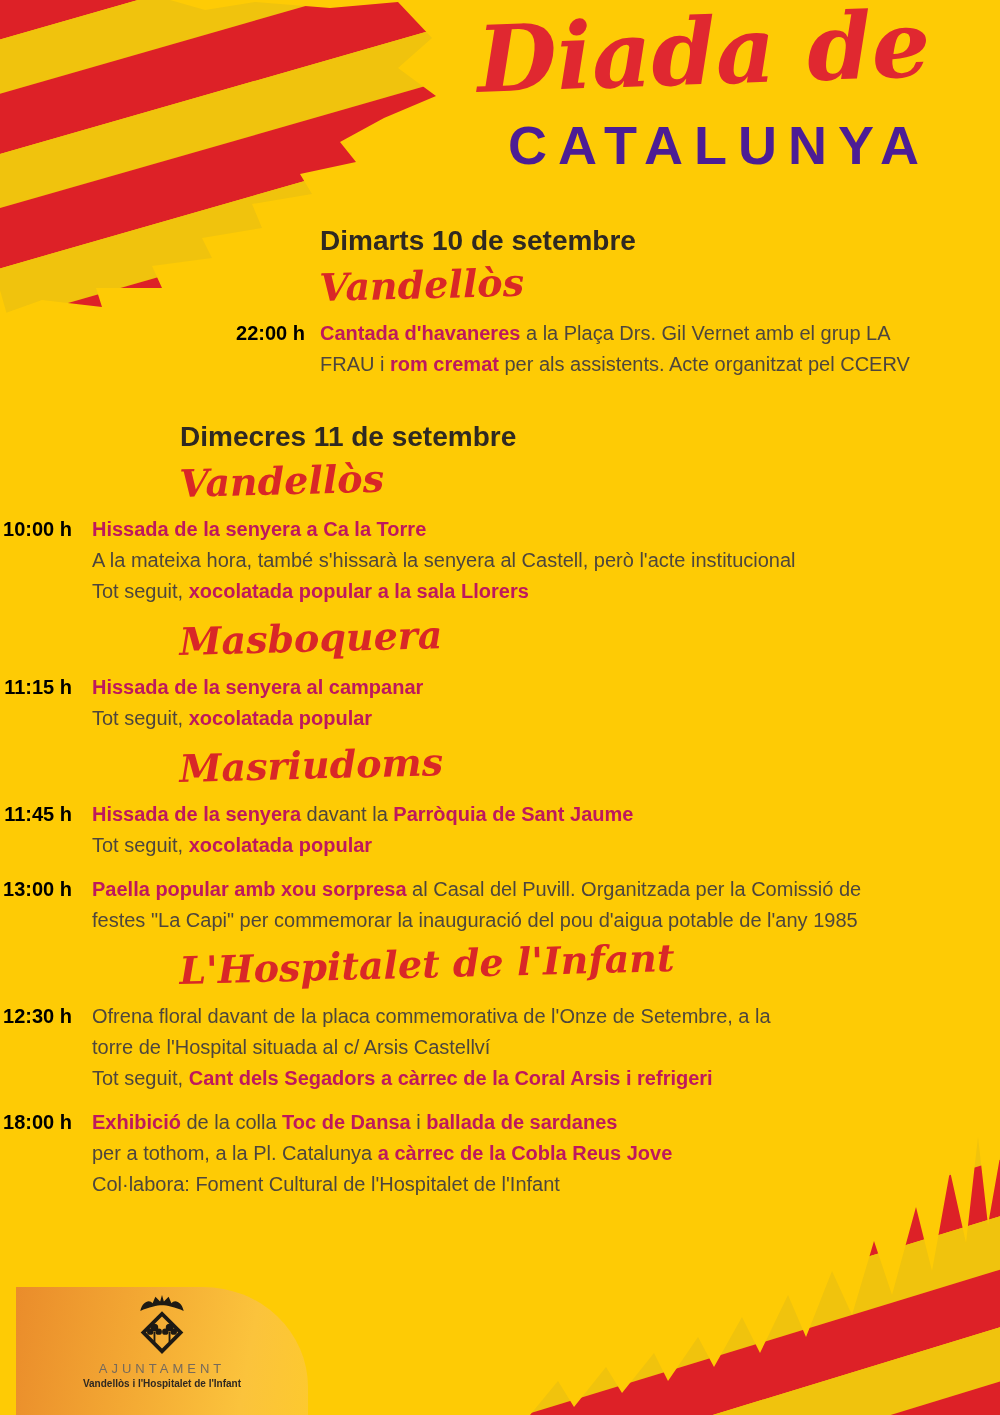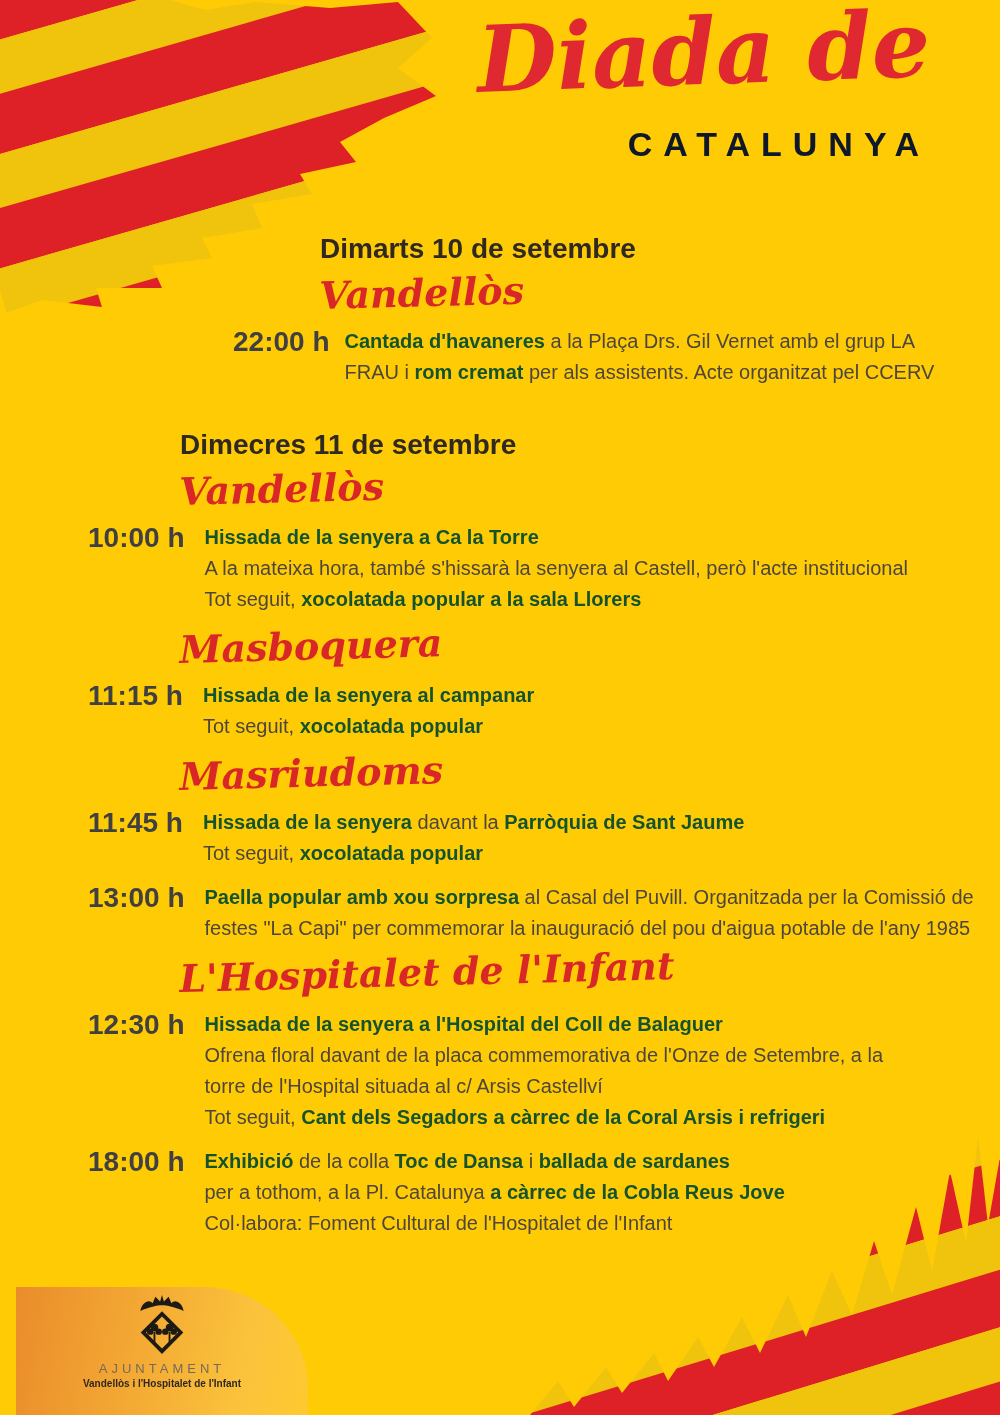--- a/index.html
+++ b/index.html
@@ -19,59 +19,59 @@
   
   .title { position: absolute; top: 4px; right: 70px; text-align: right; }
   .title-script {
     font-family: "DejaVu Serif", serif;
     font-style: italic; font-weight: bold;
     font-size: 92px; line-height: 1.05;
     color: #E02830;
     transform: rotate(-2deg);
   }
   .title-main {
-    margin-top: 24px;
-    font-size: 34px; font-weight: bold;
+    margin-top: 13px;
+    font-size: 54px; font-weight: bold;
     letter-spacing: 11px;
-    color: #0f172a;
-  }
-  
-  .schedule { position: absolute; left: 0; top: 232px; width: 1000px; }
+    color: #4c1d95;
+  }
+  
+  .schedule { position: absolute; left: 0; top: 224px; width: 1000px; }
   .day + .day { margin-top: 40px; }
   .day-heading {
     margin: 0 0 8px 180px;
     font-size: 28px; line-height: 34px; font-weight: bold;
     color: #2F2922;
   }
   .day.deep .day-heading { margin-left: 320px; }
   .town + .town { margin-top: 8px; }
   .town-name {
     margin: 0 0 8px 180px;
     font-family: "DejaVu Serif", serif;
     font-style: italic; font-weight: bold;
     font-size: 38px; line-height: 44px;
     color: #D92727;
     transform: rotate(-1.5deg);
     transform-origin: left bottom;
   }
   .day.deep .town-name { margin-left: 320px; }
-  .event { display: flex; padding-left: 88px; margin-bottom: 13px; }
+  .event { display: flex; margin-bottom: 13px; }
   .day.deep .event { padding-left: 233px; }
   .event-time {
     flex: 0 0 72px; text-align: right;
-    font-weight: bold; font-size: 28px; line-height: 31px;
-    color: #404040; white-space: nowrap;
+    font-weight: bold; font-size: 20px; line-height: 31px;
+    color: #000000; white-space: nowrap;
   }
   .event-text { margin-left: 20px; }
   .day.deep .event-text { margin-left: 15px; }
   .line {
     font-size: 20px; line-height: 31px;
     color: #4E463D; white-space: nowrap;
   }
-  .line .b { font-weight: bold; color: #14532d; }
+  .line .b { font-weight: bold; color: #be185d; }
   
   .footer-panel {
     position: absolute; left: 16px; bottom: 0;
     width: 292px; height: 128px;
     border-top-right-radius: 105px 100px;
     background: linear-gradient(100deg, #EA8C2B 0%, #F3A833 40%, #FBC33C 78%, #FDC92F 100%);
     text-align: center;
   }
   .crest { display: block; margin: 6px auto 0 auto; }
   .org-label {
@@ -185,21 +185,20 @@
               <div class="line"><span class="b">Paella popular amb xou sorpresa </span><span>al Casal del Puvill. Organitzada per la Comissió de</span></div>
               <div class="line"><span>festes "La Capi" per commemorar la inauguració del pou d'aigua potable de l'any 1985</span></div>
             </div>
           </div>
         </div>
         <div class="town">
           <div class="town-name">L'Hospitalet de l'Infant</div>
           <div class="event">
             <div class="event-time">12:30 h</div>
             <div class="event-text">
-              <div class="line"><span class="b">Hissada de la senyera a l'Hospital del Coll de Balaguer</span></div>
               <div class="line"><span>Ofrena floral davant de la placa commemorativa de l'Onze de Setembre, a la</span></div>
               <div class="line"><span>torre de l'Hospital situada al c/ Arsis Castellví</span></div>
               <div class="line"><span>Tot seguit, </span><span class="b">Cant dels Segadors a càrrec de la Coral Arsis i refrigeri</span></div>
             </div>
           </div>
           <div class="event">
             <div class="event-time">18:00 h</div>
             <div class="event-text">
               <div class="line"><span class="b">Exhibició </span><span>de la colla </span><span class="b">Toc de Dansa</span><span> i </span><span class="b">ballada de sardanes</span></div>
               <div class="line"><span>per a tothom, a la Pl. Catalunya </span><span class="b">a càrrec de la Cobla Reus Jove</span></div>

